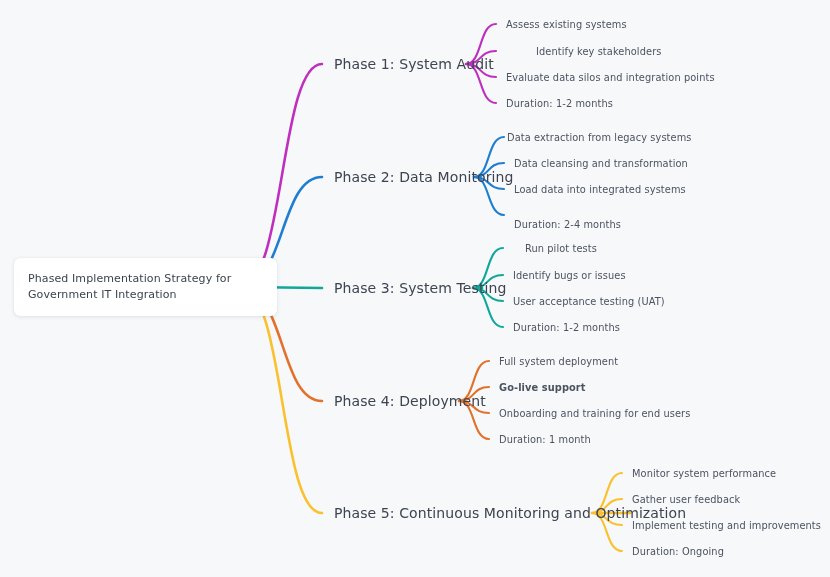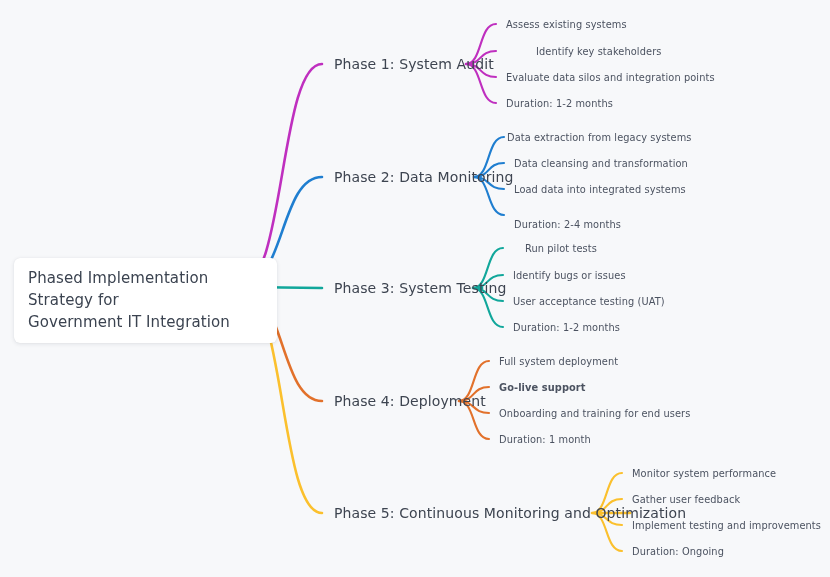--- a/index.html
+++ b/index.html
@@ -34,21 +34,21 @@
     background: #ffffff;
     border-radius: 6px;
     box-shadow: 0 1px 4px rgba(20,28,45,0.10), 0 0 1px rgba(20,28,45,0.10);
     display: flex;
     align-items: center;
     padding: 10px 14px;
     box-sizing: border-box;
     z-index: 5;
   }
   .central-card .title {
-    font-size: 15px;
+    font-size: 11px;
     line-height: 1.45;
     color: #3b4350;
     letter-spacing: 0.1px;
   }
   .node-label {
     position: absolute;
     font-size: 14px;
     color: #3d4450;
     white-space: nowrap;
     transform: translateY(-50%);

